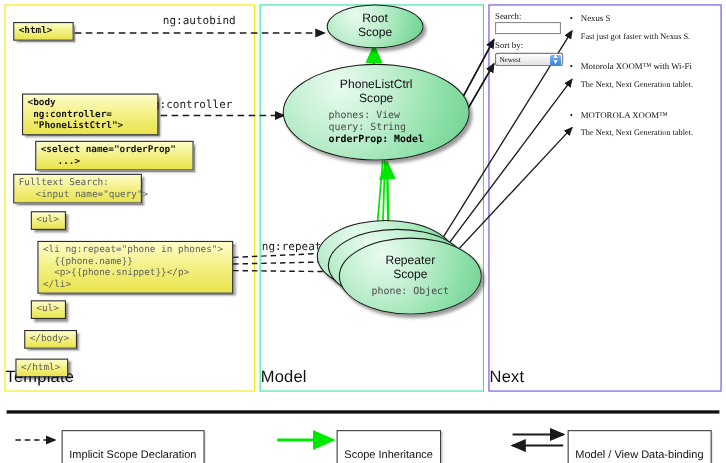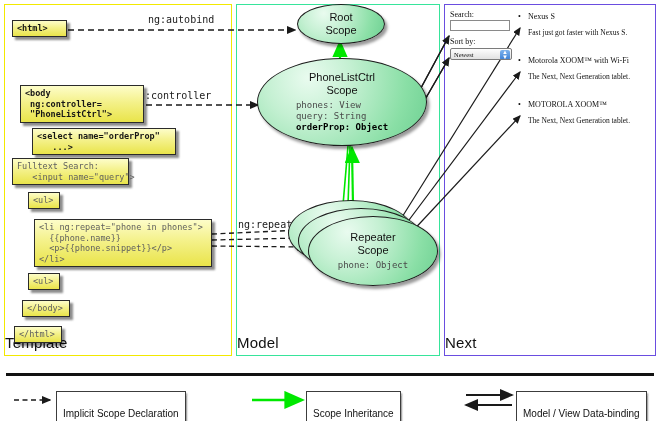--- a/index.html
+++ b/index.html
@@ -153,21 +153,21 @@
     <div class="t">Root</div>
     <div class="t">Scope</div>
   </div>
 
   <div class="ell" style="left:257px;top:58px;width:170px;height:88px;">
     <div class="t">PhoneListCtrl</div>
     <div class="t">Scope</div>
     <div class="props">
       <div>phones: View</div>
       <div>query: String</div>
-      <div><b>orderProp: Object</b></div>
+      <div><b>orderProp: Model</b></div>
     </div>
   </div>
 
   <div class="ell" style="left:288px;top:200px;width:126px;height:66px;z-index:1;"></div>
   <div class="ell" style="left:298px;top:208px;width:126px;height:66px;z-index:2;"></div>
   <div class="ell" style="left:308px;top:216px;width:130px;height:70px;z-index:3;">
     <div class="t">Repeater</div>
     <div class="t">Scope</div>
     <div class="props">
       <div>phone: Object</div>

